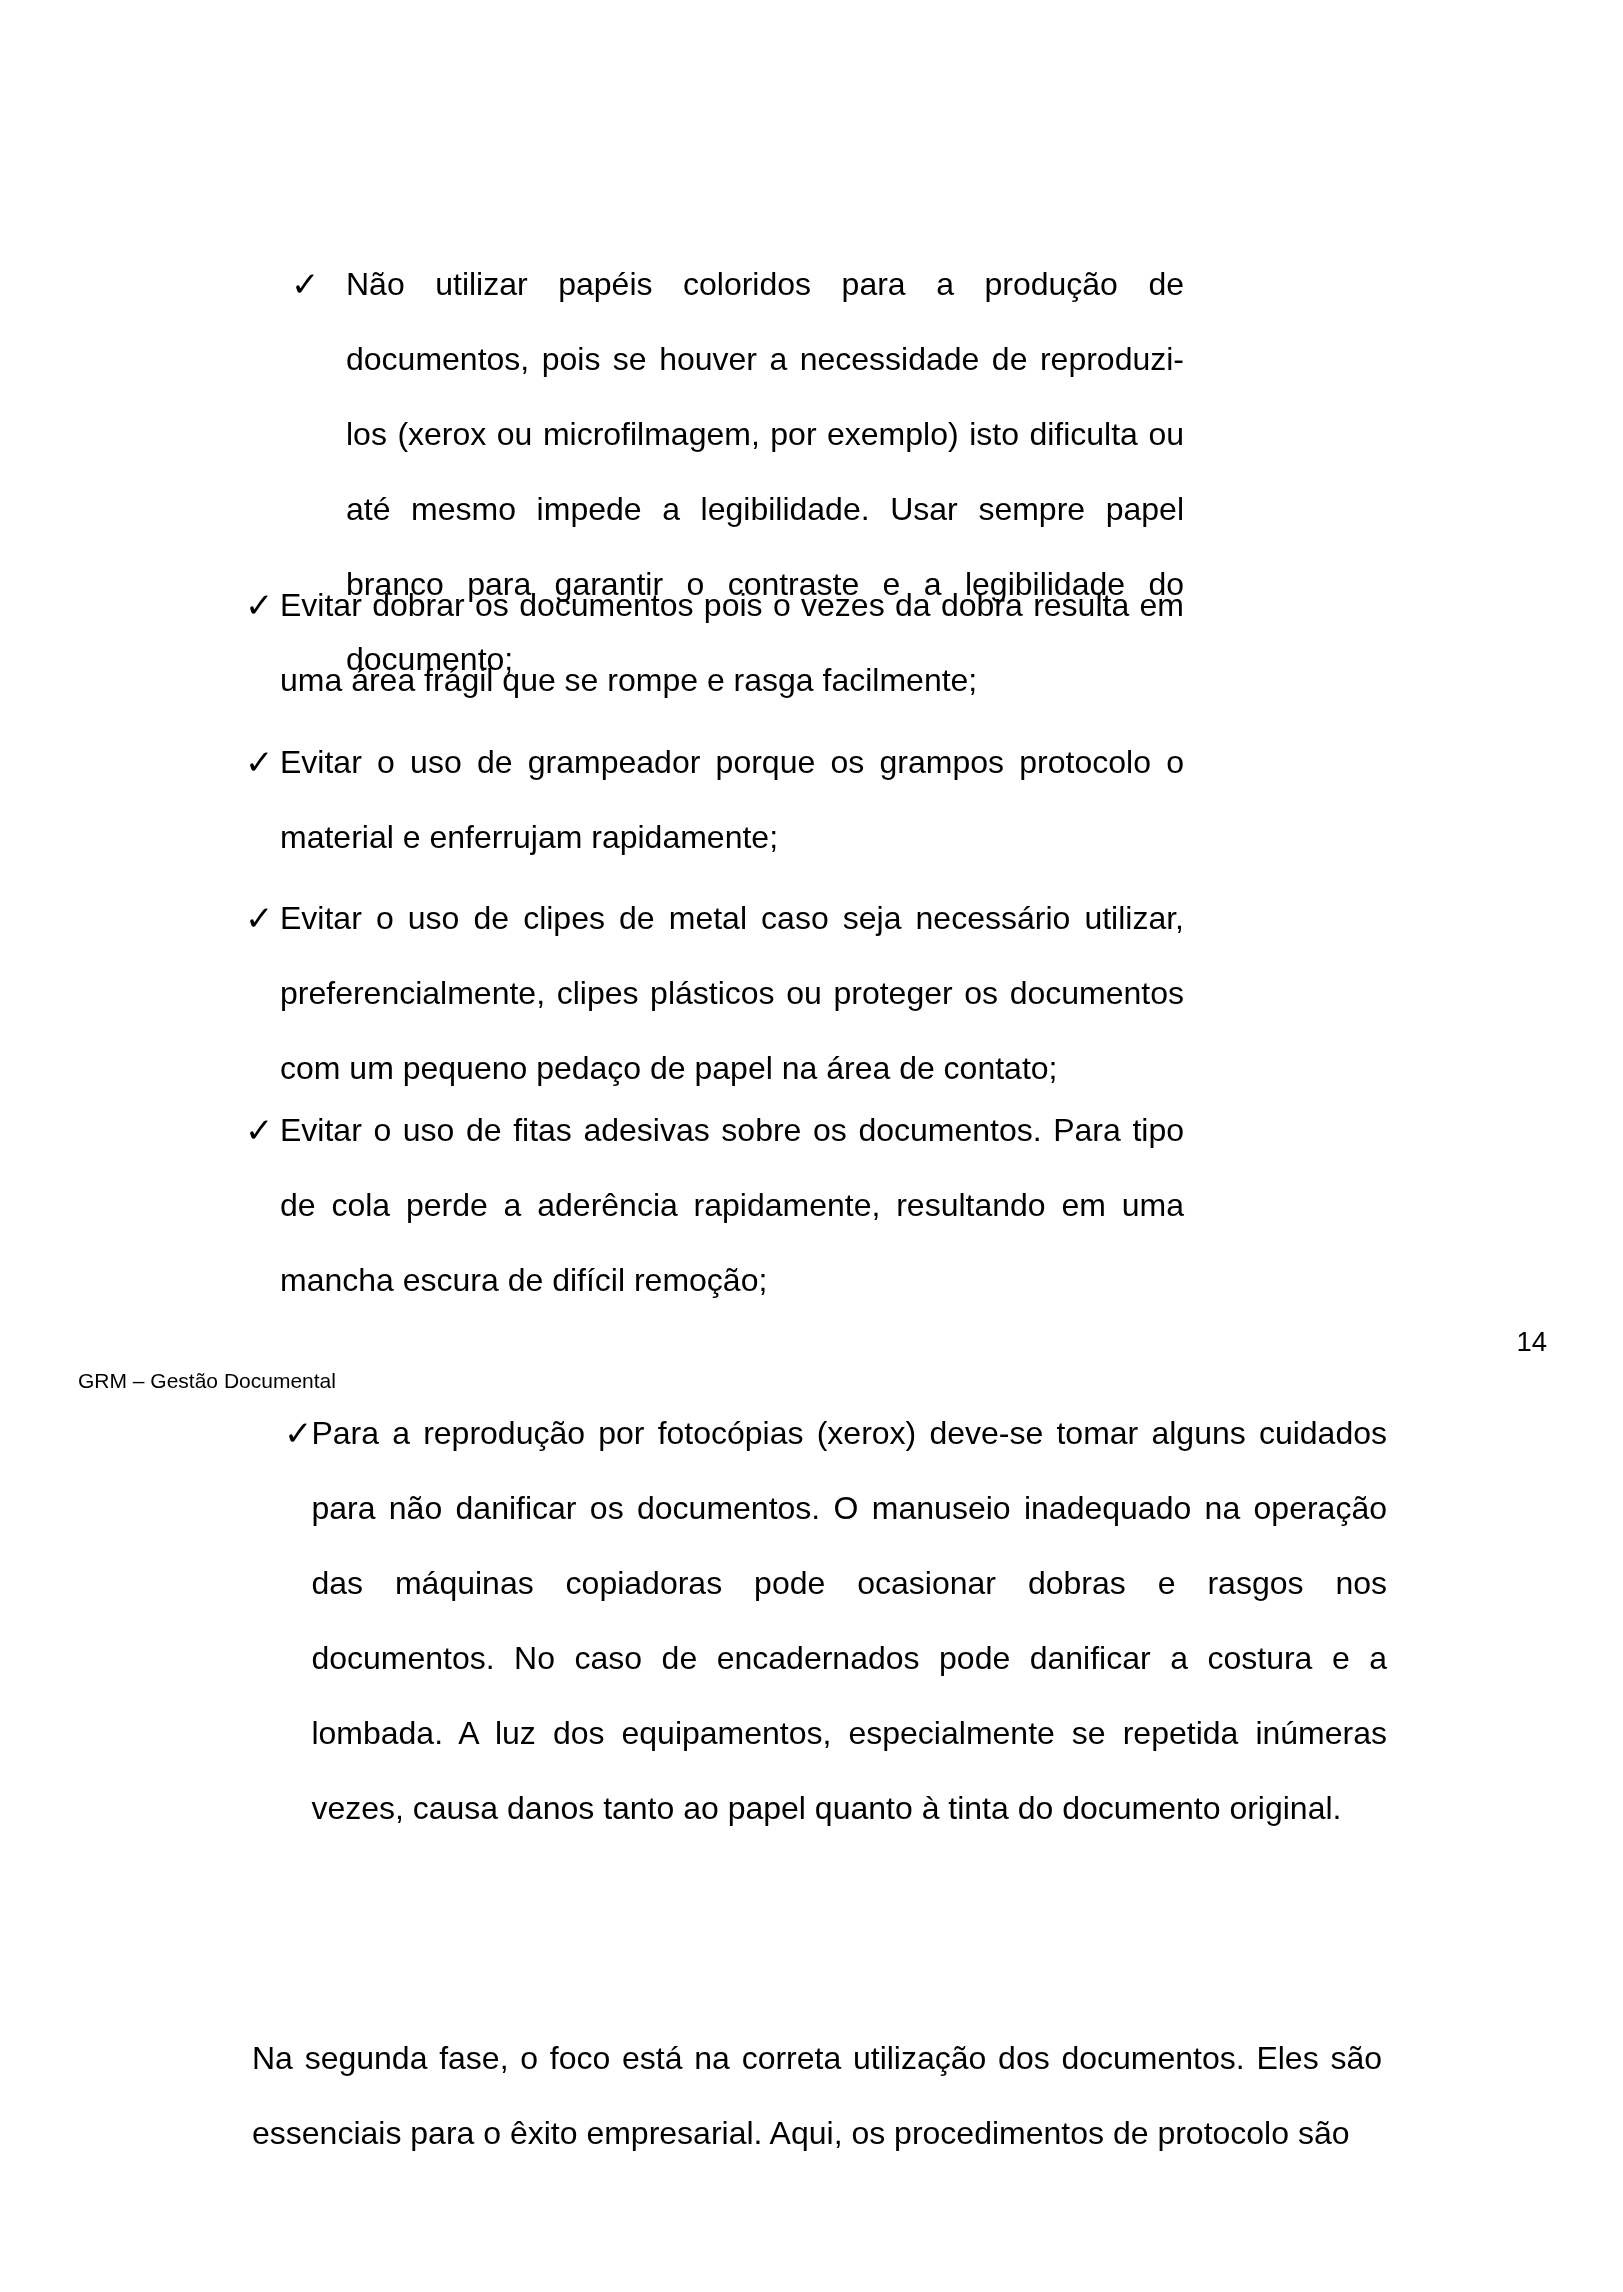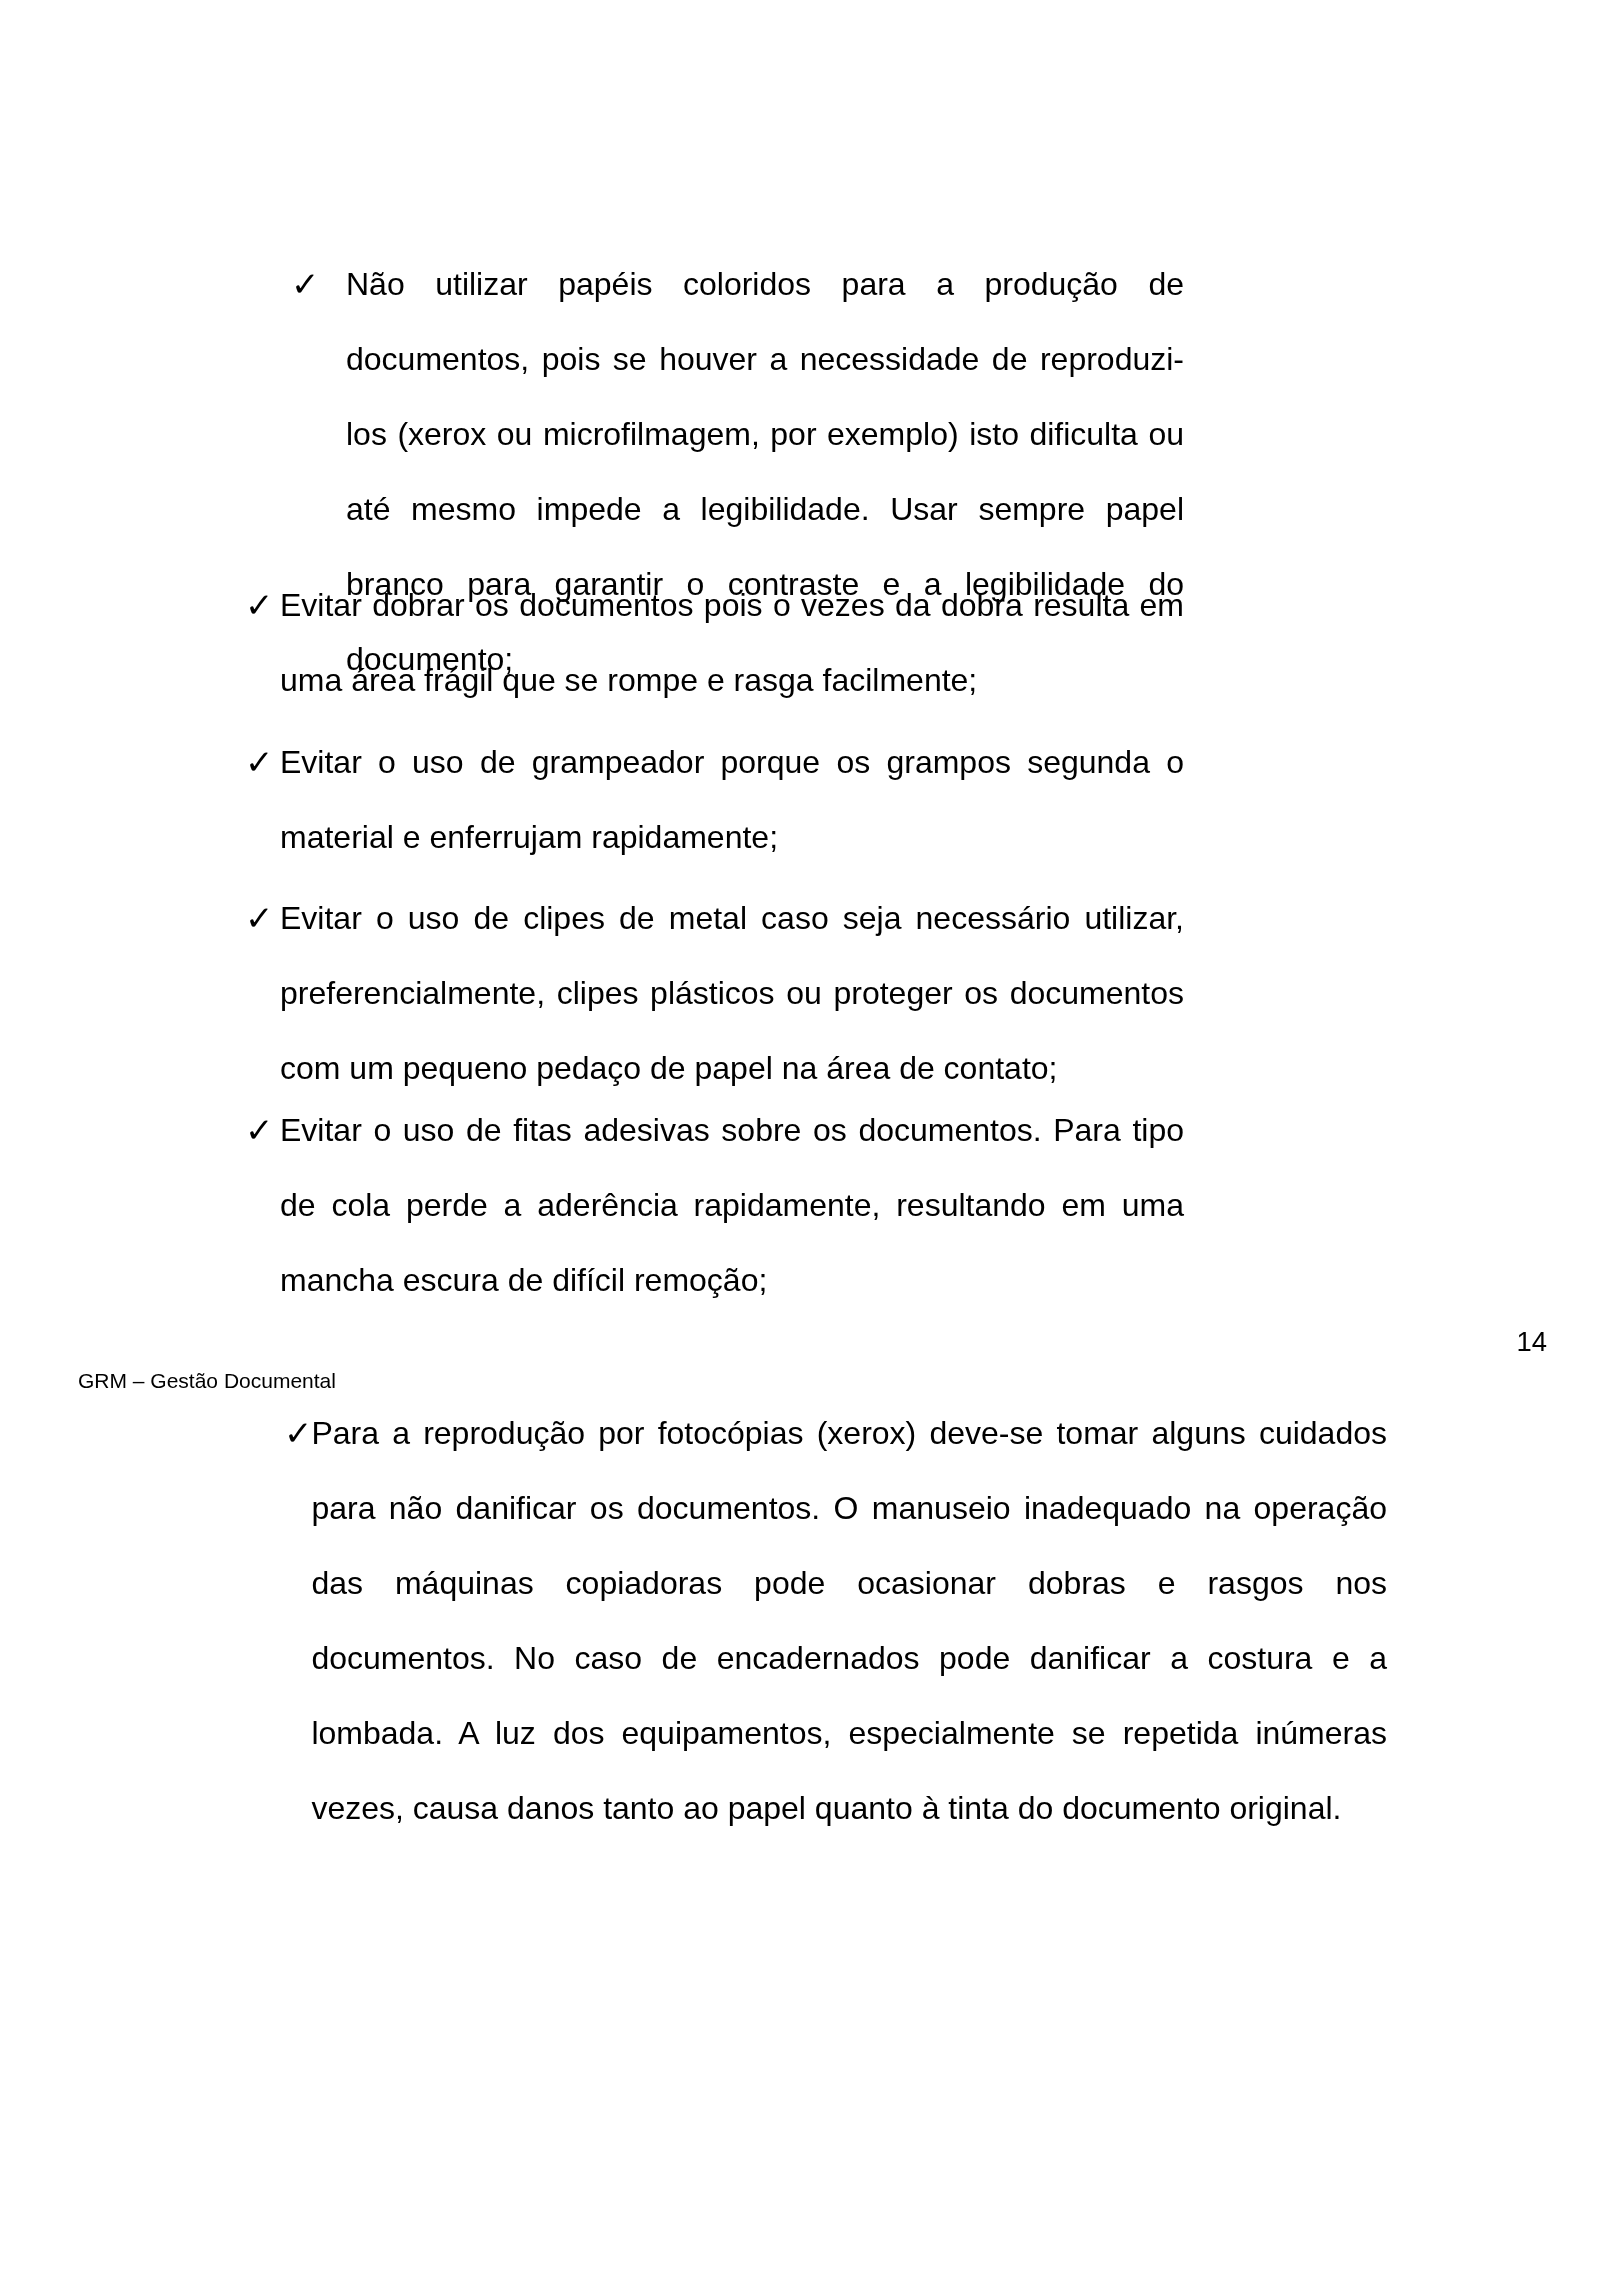--- a/index.html
+++ b/index.html
@@ -82,21 +82,21 @@
     <p class="btext">Não utilizar papéis coloridos para a produção de documentos, pois se houver a necessidade de reproduzi-los (xerox ou microfilmagem, por exemplo) isto dificulta ou até mesmo impede a legibilidade. Usar sempre papel branco para garantir o contraste e a legibilidade do documento;</p>
   </div>
 
   <div class="bullet b-dobrar">
     <span class="check">✓</span>
     <p class="btext">Evitar dobrar os documentos pois o vezes da dobra resulta em uma área frágil que se rompe e rasga facilmente;</p>
   </div>
 
   <div class="bullet b-grampo">
     <span class="check">✓</span>
-    <p class="btext">Evitar o uso de grampeador porque os grampos segunda o material e enferrujam rapidamente;</p>
+    <p class="btext">Evitar o uso de grampeador porque os grampos protocolo o material e enferrujam rapidamente;</p>
   </div>
 
   <div class="bullet b-clipes">
     <span class="check">✓</span>
     <p class="btext">Evitar o uso de clipes de metal caso seja necessário utilizar, preferencialmente, clipes plásticos ou proteger os documentos com um pequeno pedaço de papel na área de contato;</p>
   </div>
 
   <div class="bullet b-fitas">
     <span class="check">✓</span>
     <p class="btext">Evitar o uso de fitas adesivas sobre os documentos. Para tipo de cola perde a aderência rapidamente, resultando em uma mancha escura de difícil remoção;</p>
@@ -104,15 +104,16 @@
 
   <div class="page-number">14</div>
 
   <div class="running-header">GRM – Gestão Documental</div>
 
   <div class="bullet b-fotocopia">
     <span class="check">✓</span>
     <p class="btext">Para a reprodução por fotocópias (xerox) deve-se tomar alguns cuidados para não danificar os documentos. O manuseio inadequado na operação das máquinas copiadoras pode ocasionar dobras e rasgos nos documentos. No caso de encadernados pode danificar a costura e a lombada. A luz dos equipamentos, especialmente se repetida inúmeras vezes, causa danos tanto ao papel quanto à tinta do documento original.</p>
   </div>
 
+  <p class="para p-closing">Na segunda fase, o foco está na correta utilização dos documentos. Eles são essenciais para o êxito empresarial. Aqui, os procedimentos de protocolo são</p>
 
 </div>
 
 
 </body></html>

